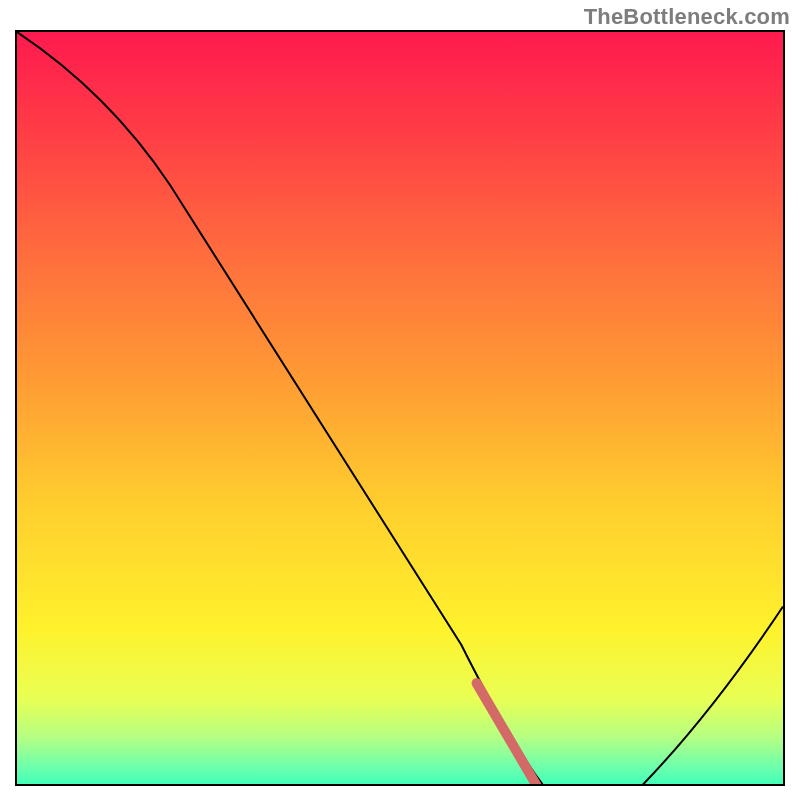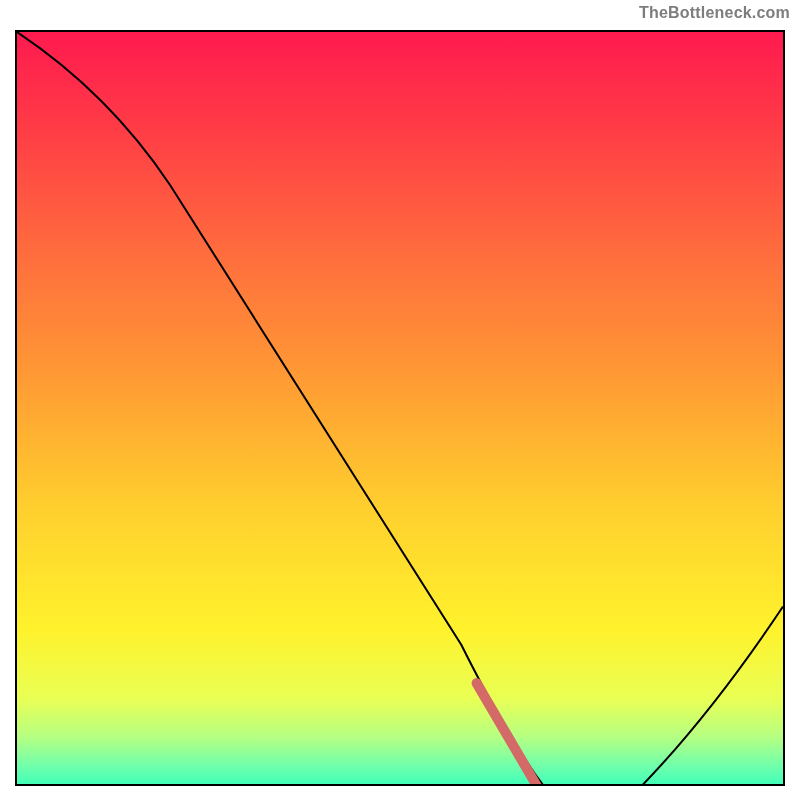--- a/index.html
+++ b/index.html
@@ -14,21 +14,21 @@
   .frame {
     position: relative;
     width: 800px;
     height: 800px;
     box-sizing: border-box;
   }
   .attribution {
     position: absolute;
     top: 4px;
     right: 10px;
-    font-size: 16px;
+    font-size: 22px;
     font-weight: 600;
     color: #7d7d7d;
     letter-spacing: 0.2px;
   }
   .plot {
     position: absolute;
     left: 15px;
     top: 30px;
     width: 770px;
     height: 756px;

